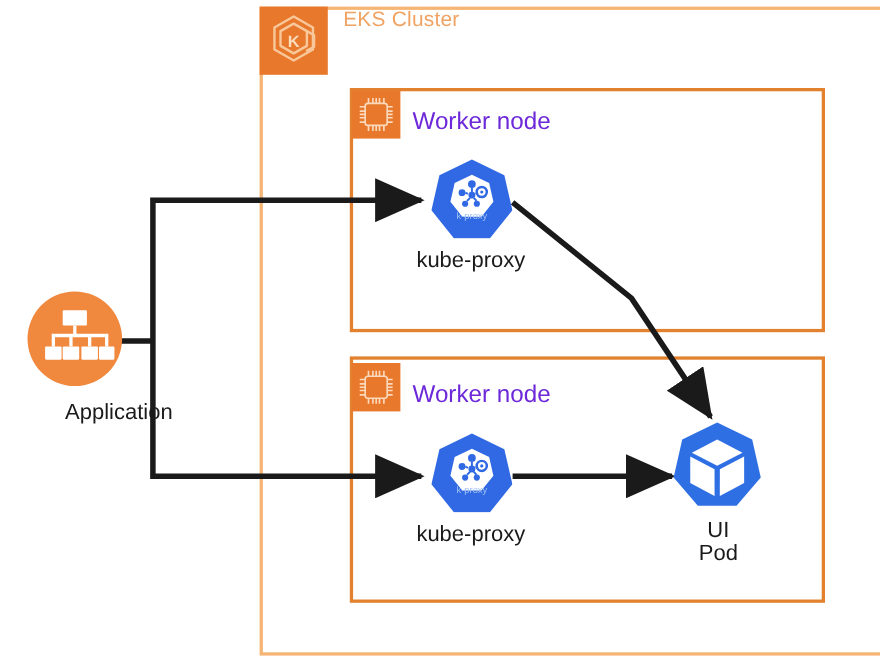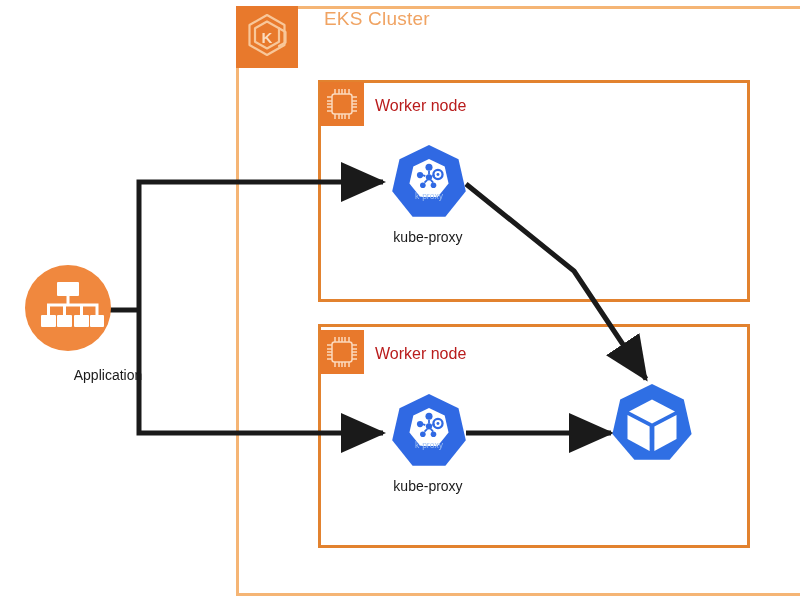--- a/index.html
+++ b/index.html
@@ -29,21 +29,21 @@
     box-sizing: border-box;
   }
   #eks-cluster-icon {
     left: 236px;
     top: 6px;
     width: 62px;
     height: 62px;
     background: #E8792C;
   }
   #eks-cluster-label {
-    left: 324px;
+    left: 312px;
     top: 8px;
     font-size: 19px;
     color: #F0A362;
     letter-spacing: .2px;
     white-space: nowrap;
     text-align: right;
   }
 
   
   .worker-node-box {
@@ -55,37 +55,37 @@
 
   .worker-node-icon-cell {
     width: 44px;
     height: 44px;
     background: #E8792C;
   }
   #worker-node-1-icon { left: 320px; top: 82px; }
   #worker-node-2-icon { left: 320px; top: 330px; }
 
   .worker-node-label {
-    font-size: 16px;
-    color: #b91c1c;
+    font-size: 22px;
+    color: #6d28d9;
     white-space: nowrap;
   }
   #worker-node-1-label { left: 375px; top: 97px; }
   #worker-node-2-label { left: 375px; top: 345px; }
 
   
   .node-graphic { line-height: 0; }
   #kube-proxy-1-icon { left: 392px; top: 143px; }
   #kube-proxy-2-icon { left: 392px; top: 392px; }
   #ui-pod-icon       { left: 612px; top: 382px; }
   #alb-icon          { left: 24px;  top: 264px; }
 
   
   .node-label {
-    font-size: 14px;
+    font-size: 20px;
     color: #1a1a1a;
     text-align: center;
     white-space: nowrap;
     line-height: 21px;
   }
   #kube-proxy-1-label { left: 343px; top: 227px; width: 170px; }
   #kube-proxy-2-label { left: 343px; top: 476px; width: 170px; }
   #ui-pod-label       { left: 580px; top: 472px; width: 146px; }
   #alb-label          { left: 0px;   top: 365px; width: 134px; padding-left: 41px; }
 
@@ -239,14 +239,18 @@
     <svg width="80" height="80" viewBox="0 0 80 80" aria-hidden="true">
       <path d="M40 2 L71.8 17.5 L79.6 52 L57.6 77.7 L22.4 77.7 L0.4 52 L8.2 17.5 Z" fill="#2F6FE4"></path>
       <g fill="#ffffff">
         <path d="M40 17.5 L63 29.5 L40 41.5 L17 29.5 Z"></path>
         <path d="M15.5 33 L37.6 44.6 L37.6 69 L15.5 57 Z"></path>
         <path d="M64.5 33 L42.4 44.6 L42.4 69 L64.5 57 Z"></path>
       </g>
     </svg>
   </div>
 
+  <div class="abs node-label" id="ui-pod-label">
+    <div>UI</div>
+    <div>Pod</div>
+  </div>
 
 </div>
 
 </body></html>

